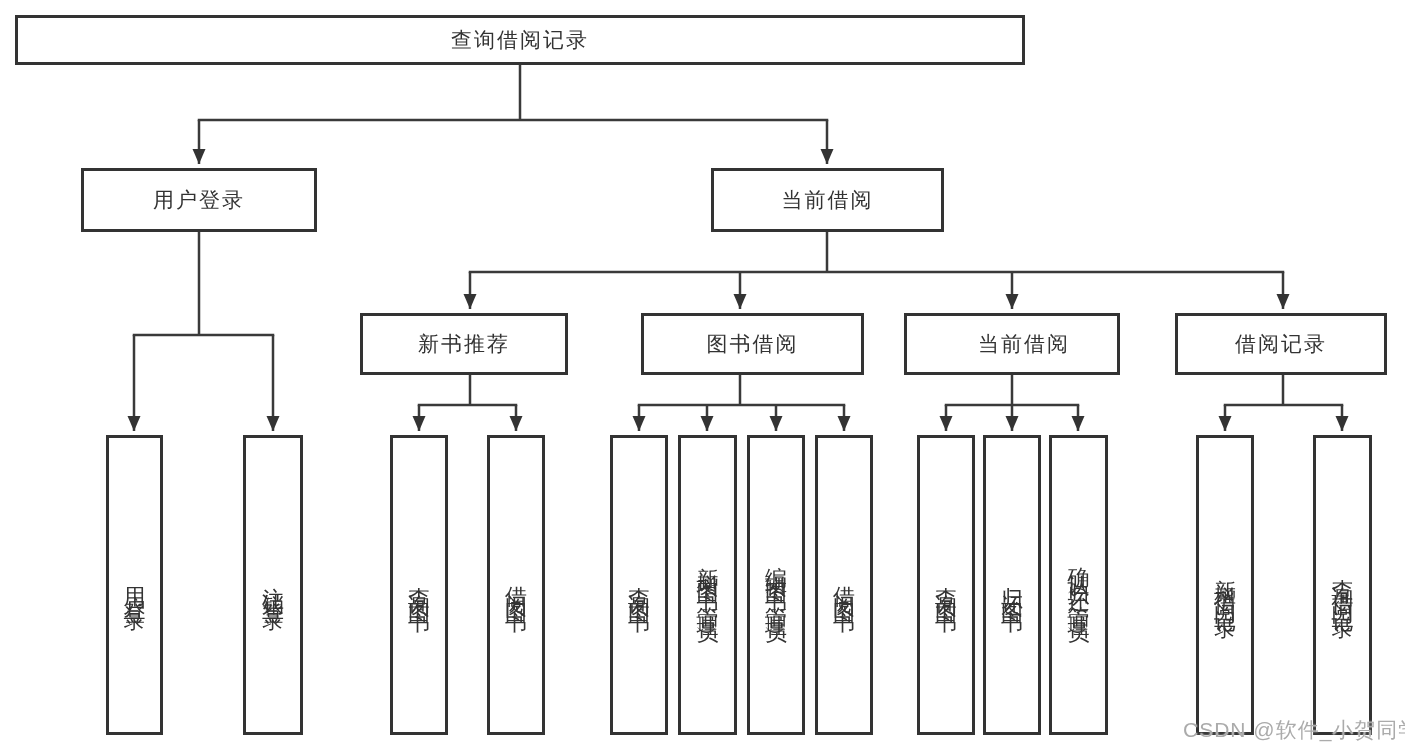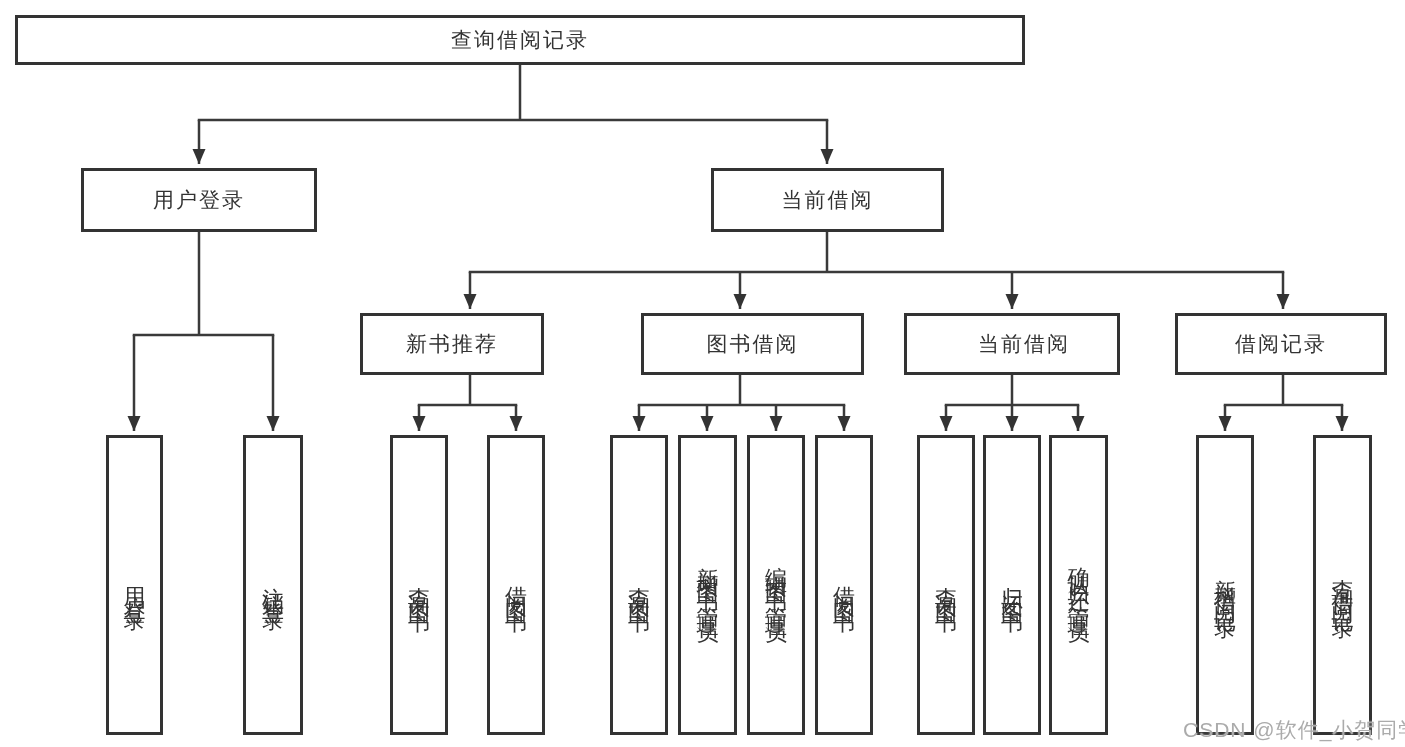--- a/index.html
+++ b/index.html
@@ -104,21 +104,21 @@
     <span>查询借阅记录</span>
   </div>
 
   <div class="box hbox" style="left:81px; top:168px; width:236px; height:64px;">
     <span>用户登录</span>
   </div>
   <div class="box hbox" style="left:711px; top:168px; width:233px; height:64px;">
     <span>当前借阅</span>
   </div>
 
-  <div class="box hbox" style="left:360px; top:313px; width:184px; height:62px;">
+  <div class="box hbox" style="left:360px; top:313px; width:208px; height:62px;">
     <span>新书推荐</span>
   </div>
   <div class="box hbox" style="left:641px; top:313px; width:223px; height:62px;">
     <span>图书借阅</span>
   </div>
   <div class="box hbox" style="left:904px; top:313px; width:216px; height:62px;padding-left:24px;">
     <span>当前借阅</span>
   </div>
   <div class="box hbox" style="left:1175px; top:313px; width:212px; height:62px;">
     <span>借阅记录</span>

